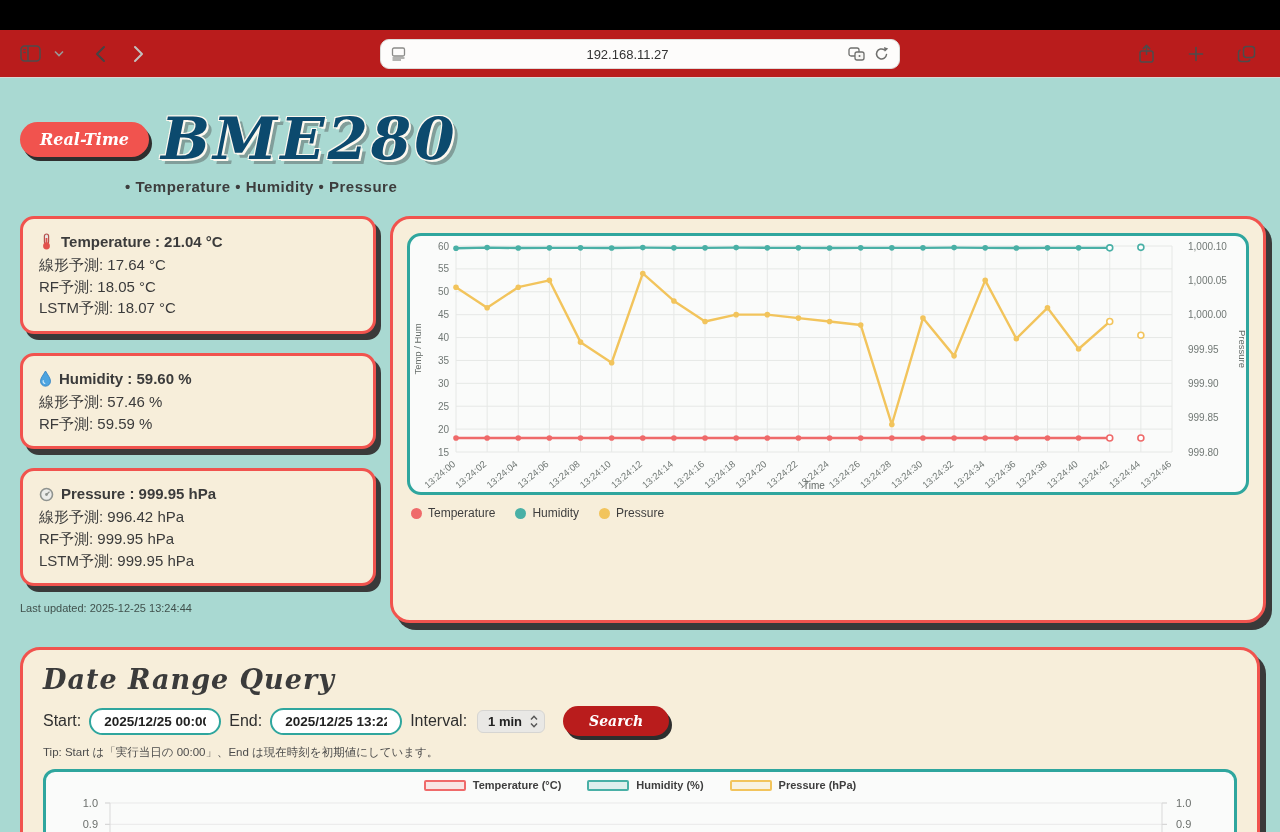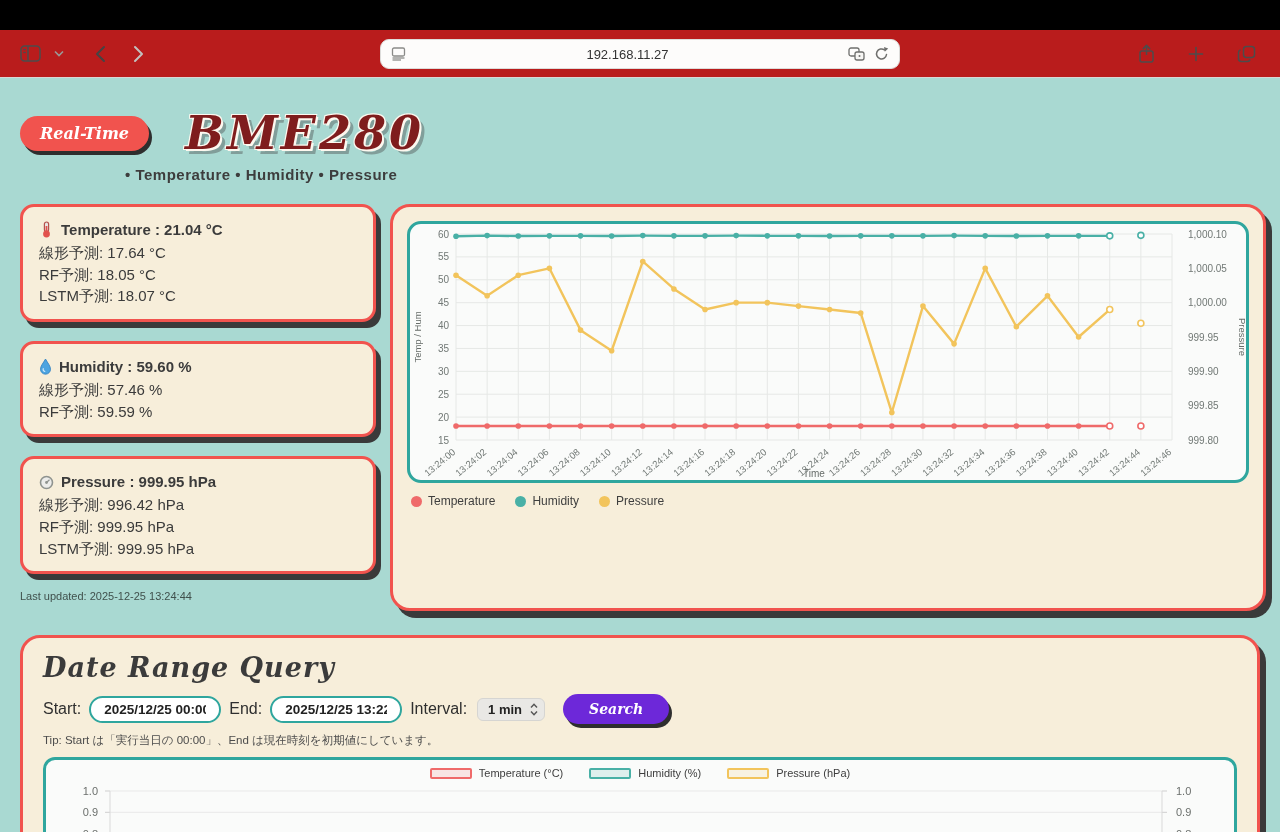--- a/index.html
+++ b/index.html
@@ -21,21 +21,21 @@
   .tb-right { position:absolute; right:20px; top:0; height:48px; display:flex; align-items:center; gap:22px; }
 
   
   .page { height:554px; background:#a9d9d2; position:relative; }
 
   .logo-block { padding:32px 0 0 20px; }
   .logo-row { display:flex; align-items:center; }
   .script { font-family:"DejaVu Serif", serif; font-style:italic; font-weight:bold; }
   .badge { background:#f1534e; color:#fff; font-size:16px; padding:8px 20px; border-radius:24px;
     box-shadow:3px 4px 0 #2e2e2e; }
-  .logo-title { margin-left:36px; font-size:46px; color:#7f1d1d; letter-spacing:3px; line-height:1;
+  .logo-title { margin-left:12px; font-size:58px; color:#0c4a6e; letter-spacing:3px; line-height:1;
     text-shadow:-1px -1px 0 #fdf8ef, 1px -1px 0 #fdf8ef, -1px 1px 0 #fdf8ef, 2px 2px 0 #fdf8ef, 5px 5px 0 rgba(70,70,70,.4); }
   .logo-sub { margin:10px 0 0 105px; font-size:15px; font-weight:bold; color:#3d3d3d; letter-spacing:.5px; }
 
   .main-row { display:flex; align-items:flex-start; margin:21px 20px 0 20px; gap:14px; }
   .left-col { width:356px; flex:none; }
   .card { background:#f7eeda; border:3px solid #f1534e; border-radius:14px;
     box-shadow:5px 6px 0 #3a3a3a; padding:12px 16px; margin-bottom:19px;
     font-size:15px; color:#3b3b3b; line-height:1.45; }
   .card .title-line { font-weight:bold; display:flex; align-items:center; gap:7px; margin-bottom:1px; }
   .last-updated { font-size:11px; color:#40514d; margin-top:-3px; }
@@ -49,26 +49,26 @@
 
   .query-card { margin:24px 20px 0 20px; background:#f7eeda; border:3px solid #f1534e; border-radius:20px;
     box-shadow:6px 7px 0 #3a3a3a; padding:14px 20px; height:280px; }
   .query-title { font-size:27px; color:#3b3b3b; letter-spacing:1px; }
   .query-form { display:flex; align-items:center; gap:8px; margin-top:11px; font-size:16px; color:#2f2f2f; }
   .pill-input { background:#fff; border:2.5px solid #2fa69e; border-radius:18px; padding:4px 13px;
     font-weight:bold; font-size:13.5px; color:#222; width:132px; text-align:center;
     font-family:"Liberation Sans", sans-serif; }
   .select { background:#e9e8e5; border:1px solid #d6d5d2; border-radius:6px; padding:3px 6px 3px 10px;
     font-weight:bold; font-size:13px; color:#222; display:flex; align-items:center; gap:8px; margin-left:2px; }
-  .search-btn { background:#6d28d9; border:none; border-radius:20px; padding:7px 26px; margin-left:10px;
+  .search-btn { background:#b91c1c; border:none; border-radius:20px; padding:7px 26px; margin-left:10px;
     color:#fff; font-size:14px; box-shadow:3px 4px 0 #2e2e2e; cursor:pointer;font-style:italic; }
   .tip { font-size:11.5px; color:#4c4c4c; margin-top:9px; }
   .chart2-box { margin-top:9px; background:#fafbfa; border:3px solid #2fa69e; border-radius:12px;
     padding:5px 8px 0; height:170px; overflow:hidden; }
-  .legend2 { display:flex; justify-content:center; gap:26px; font-size:11px; color:#3e3e3e; height:16px; align-items:center; }
+  .legend2 { display:flex; justify-content:center; gap:26px; font-size:11px; color:#3e3e3e; height:16px; align-items:center;font-weight:bold; }
   .leg2-item { display:flex; align-items:center; gap:7px; }
   .leg2-item i { width:42px; height:11px; border-radius:2px; display:inline-block; }
 
   svg text { font-family:"Liberation Sans", sans-serif; }
 </style>
 </head>
 <body>
 
 <div class="menubar"></div>
 

